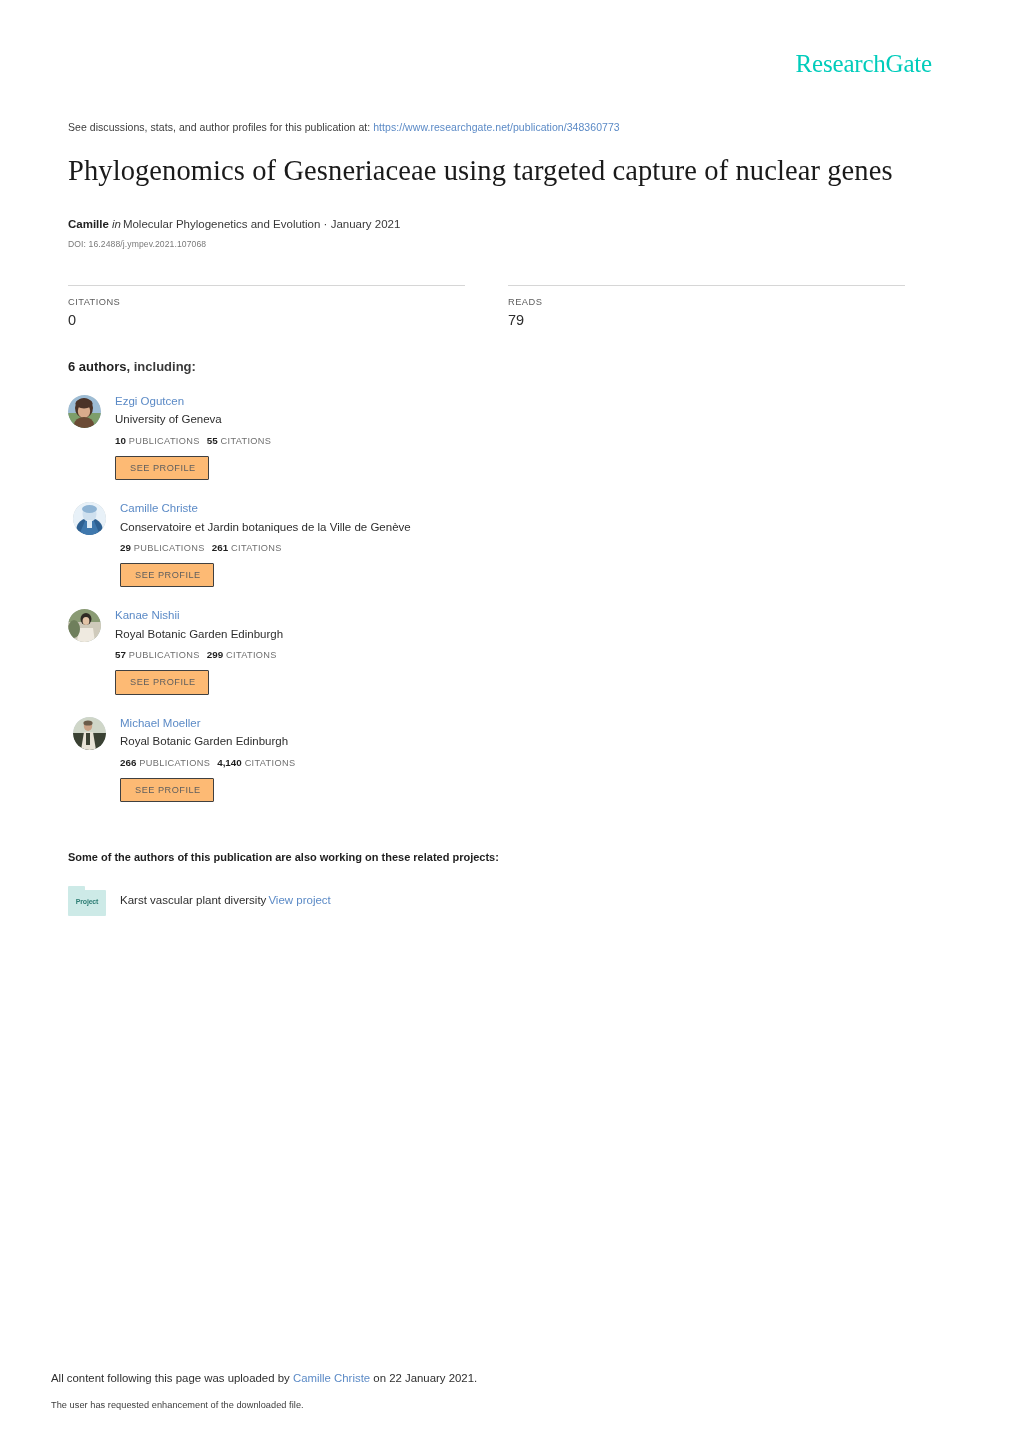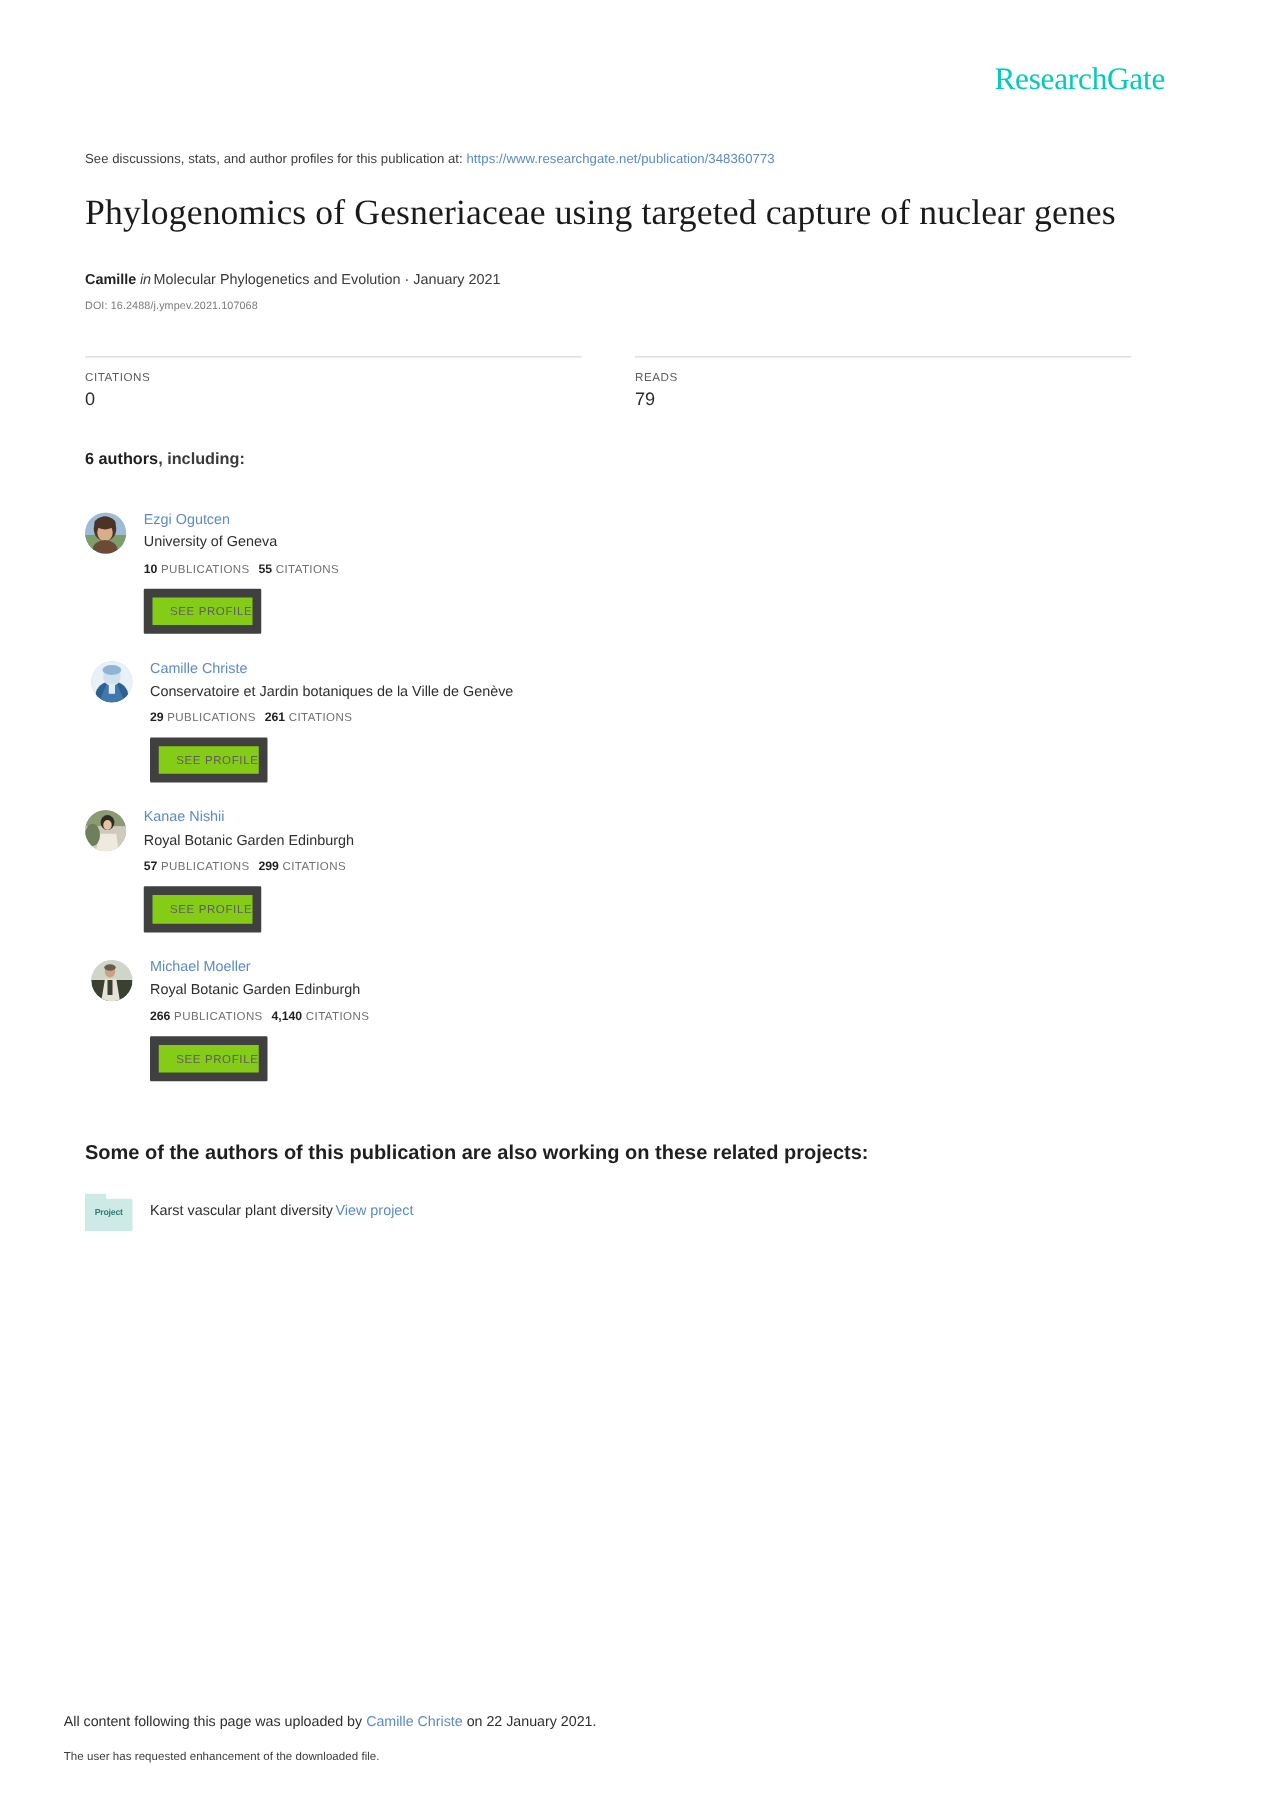--- a/index.html
+++ b/index.html
@@ -120,21 +120,21 @@
     margin-top: 30px;
     font-size: 13px;
     color: #3a3a3a;
     font-weight: bold;
   }
   .authors-heading b {
     color: #1f1f1f;
   }
 
   .authors-grid {
-    margin-top: 34px;
+    margin-top: 19px;
     display: flex;
     flex-wrap: wrap;
   }
   .author-cell {
     width: 440px;
     box-sizing: border-box;
     display: flex;
     margin-bottom: 20px;
   }
   .author-cell.right {
@@ -181,36 +181,36 @@
     font-size: 9.8px;
     letter-spacing: 0;
   }
   .author-stats .sep {
     display: inline-block;
     width: 7px;
   }
   .see-profile-btn {
     margin-top: 10px;
     display: inline-block;
-    border: 7px solid #404040;
-    background: #84cc16;
+    border: 1px solid #404040;
+    background: #fdba74;
     color: #5e5e5e;
     font-size: 9.2px;
     letter-spacing: 0.5px;
-    padding: 7px 0 6px 14px;
+    padding: 7px 12px 6px 14px;
     line-height: 1;
     border-radius: 1px;
     cursor: pointer;
     font-family: "Liberation Sans", sans-serif;
   }
 
   
   .projects-heading {
     margin-top: 29px;
-    font-size: 16px;
+    font-size: 11px;
     font-weight: bold;
     color: #1f1f1f;
   }
   .projects-list {
     margin-top: 21px;
   }
   .project-row {
     display: flex;
     align-items: center;
     height: 34px;

